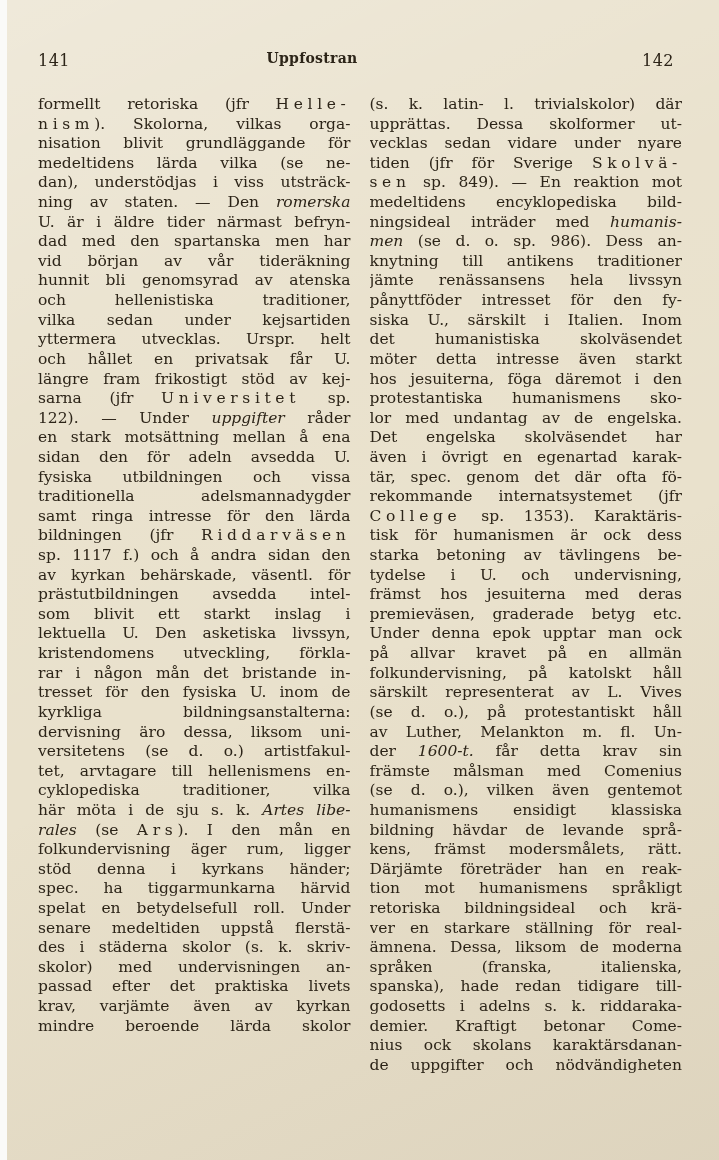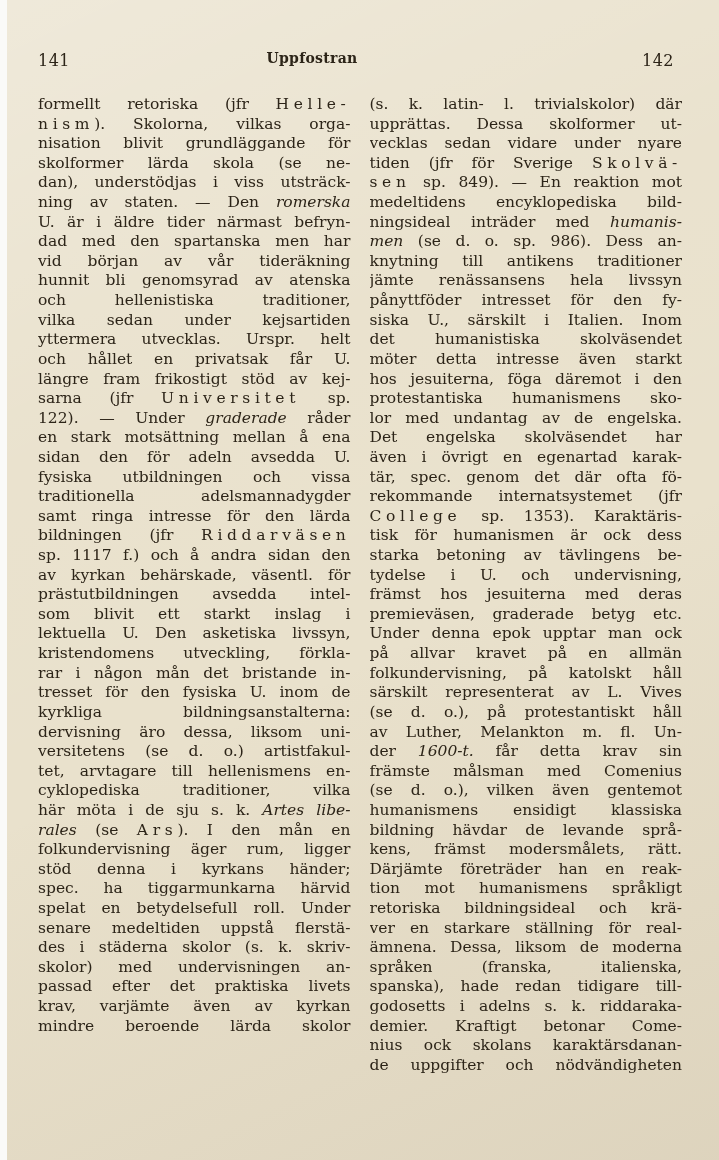--- a/index.html
+++ b/index.html
@@ -75,34 +75,34 @@
     <span class="page-num left">141</span>
     <span class="page-title">Uppfostran</span>
     <span class="page-num right">142</span>
   </header>
 
   <main class="columns">
     <div class="column">
         <div class="line">formellt retoriska (jfr <span class="spaced">Helle-</span></div>
         <div class="line"><span class="spaced">nism</span>). Skolorna, vilkas orga-</div>
         <div class="line">nisation blivit grundläggande för</div>
-        <div class="line">skolformer lärda skola (se ne-</div>
+        <div class="line">medeltidens lärda vilka (se ne-</div>
         <div class="line">dan), understödjas i viss utsträck-</div>
         <div class="line">ning av staten. — Den <span class="italic">romerska</span></div>
         <div class="line">U. är i äldre tider närmast befryn-</div>
         <div class="line">dad med den spartanska men har</div>
         <div class="line">vid början av vår tideräkning</div>
         <div class="line">hunnit bli genomsyrad av atenska</div>
         <div class="line">och hellenistiska traditioner,</div>
         <div class="line">vilka sedan under kejsartiden</div>
         <div class="line">yttermera utvecklas. Urspr. helt</div>
         <div class="line">och hållet en privatsak får U.</div>
         <div class="line">längre fram frikostigt stöd av kej-</div>
         <div class="line">sarna (jfr <span class="spaced">Universitet</span> sp.</div>
-        <div class="line">122). — Under <span class="italic">graderade</span> råder</div>
+        <div class="line">122). — Under <span class="italic">uppgifter</span> råder</div>
         <div class="line">en stark motsättning mellan å ena</div>
         <div class="line">sidan den för adeln avsedda U.</div>
         <div class="line">fysiska utbildningen och vissa</div>
         <div class="line">traditionella adelsmannadygder</div>
         <div class="line">samt ringa intresse för den lärda</div>
         <div class="line">bildningen (jfr <span class="spaced">Riddarväsen</span></div>
         <div class="line">sp. 1117 f.) och å andra sidan den</div>
         <div class="line">av kyrkan behärskade, väsentl. för</div>
         <div class="line">prästutbildningen avsedda intel-</div>
         <div class="line">som blivit ett starkt inslag i</div>

